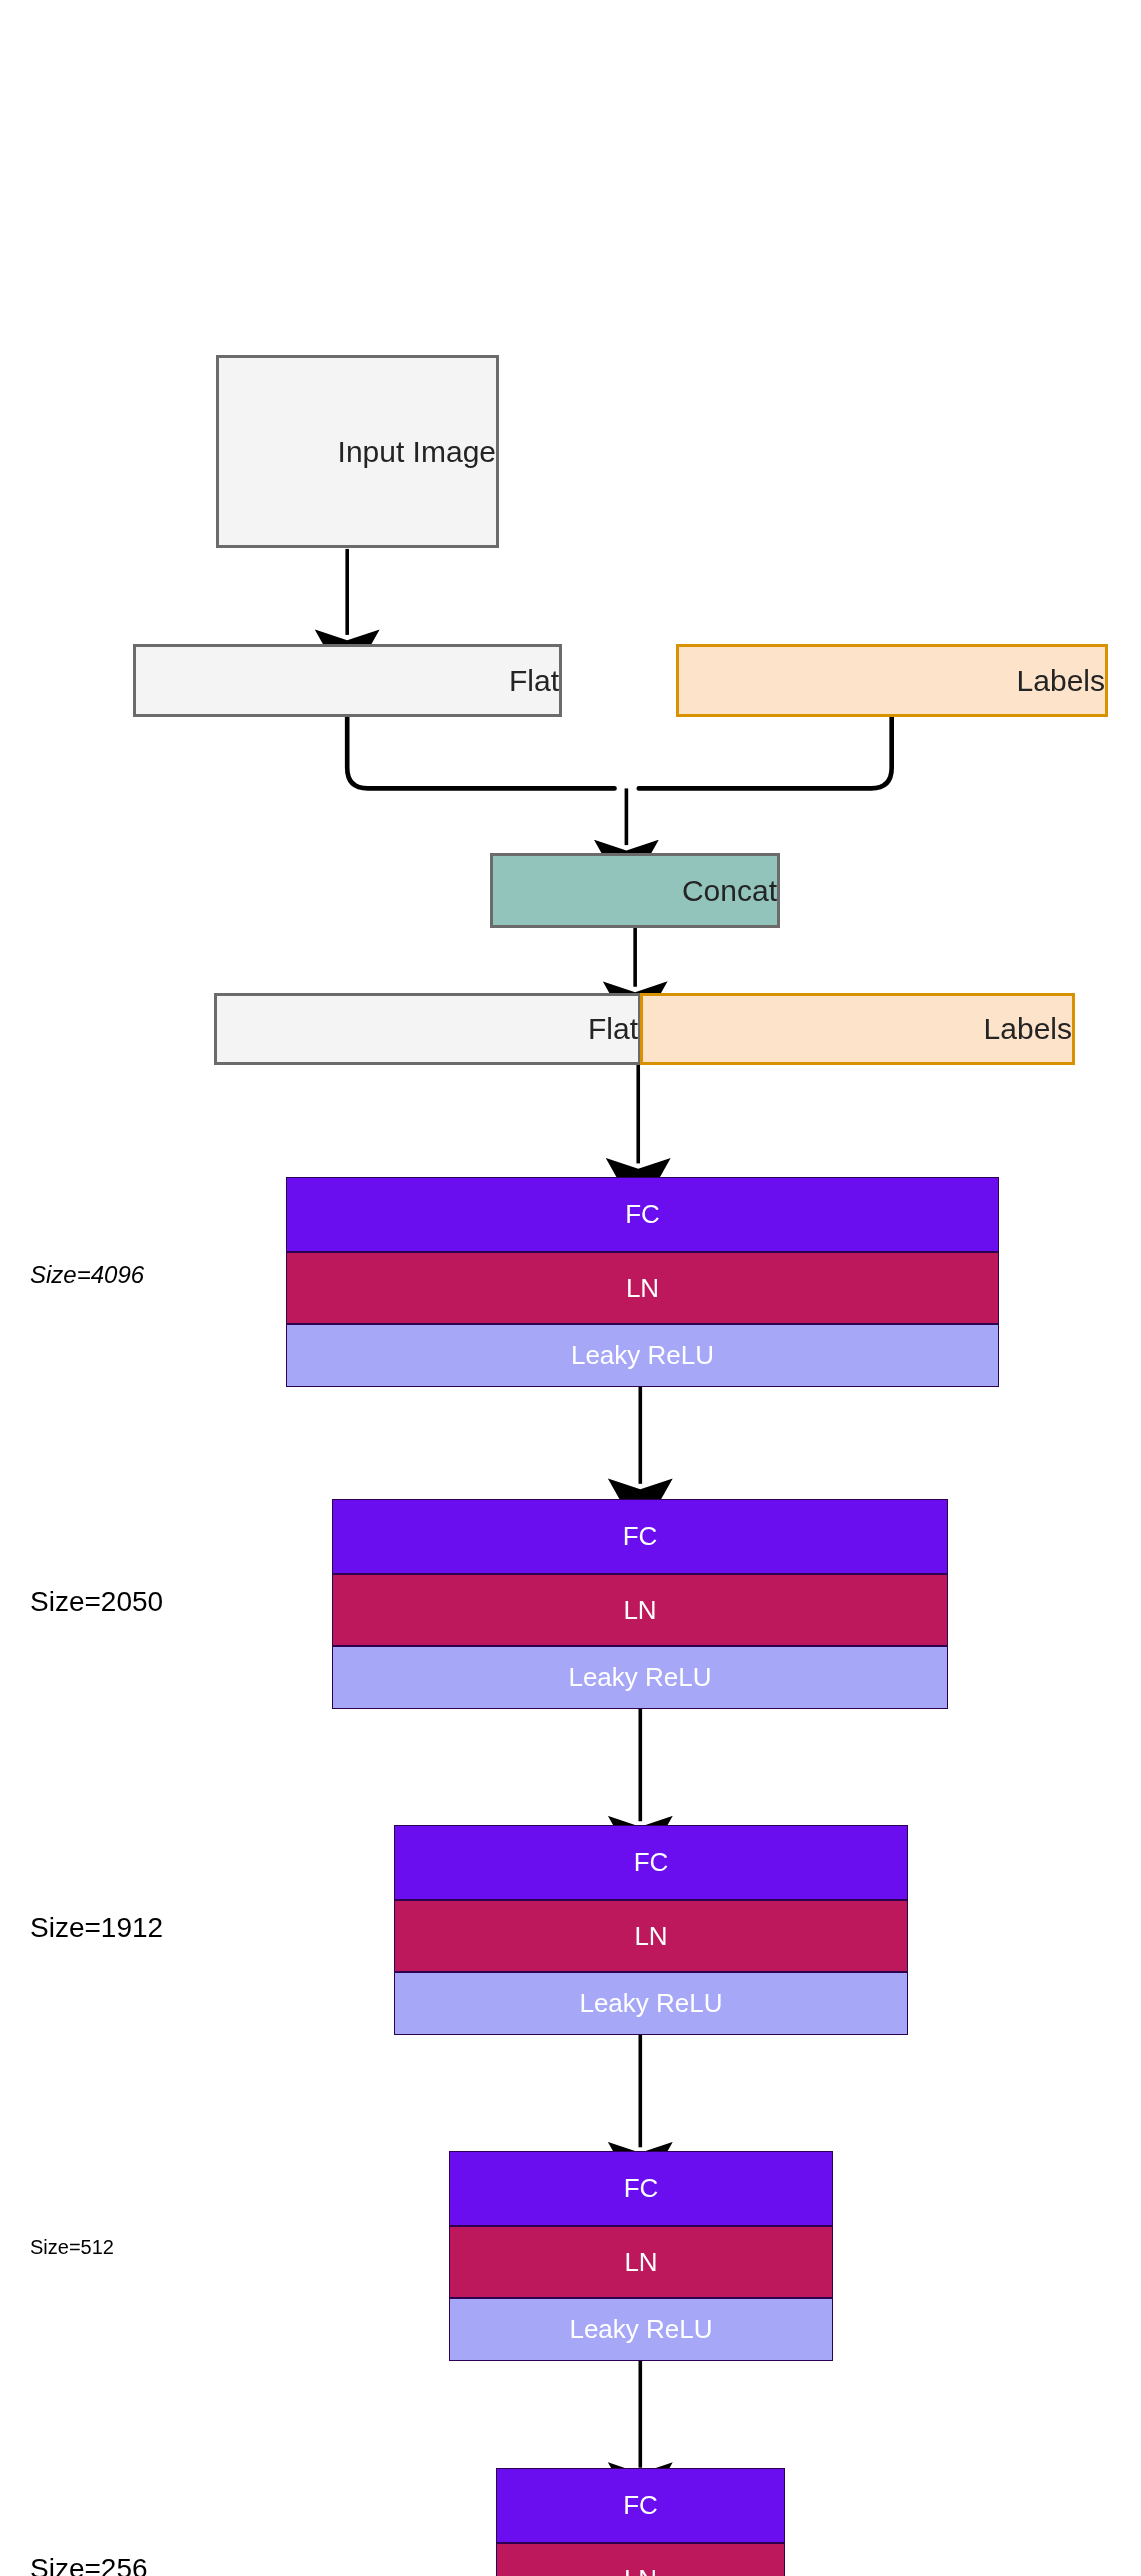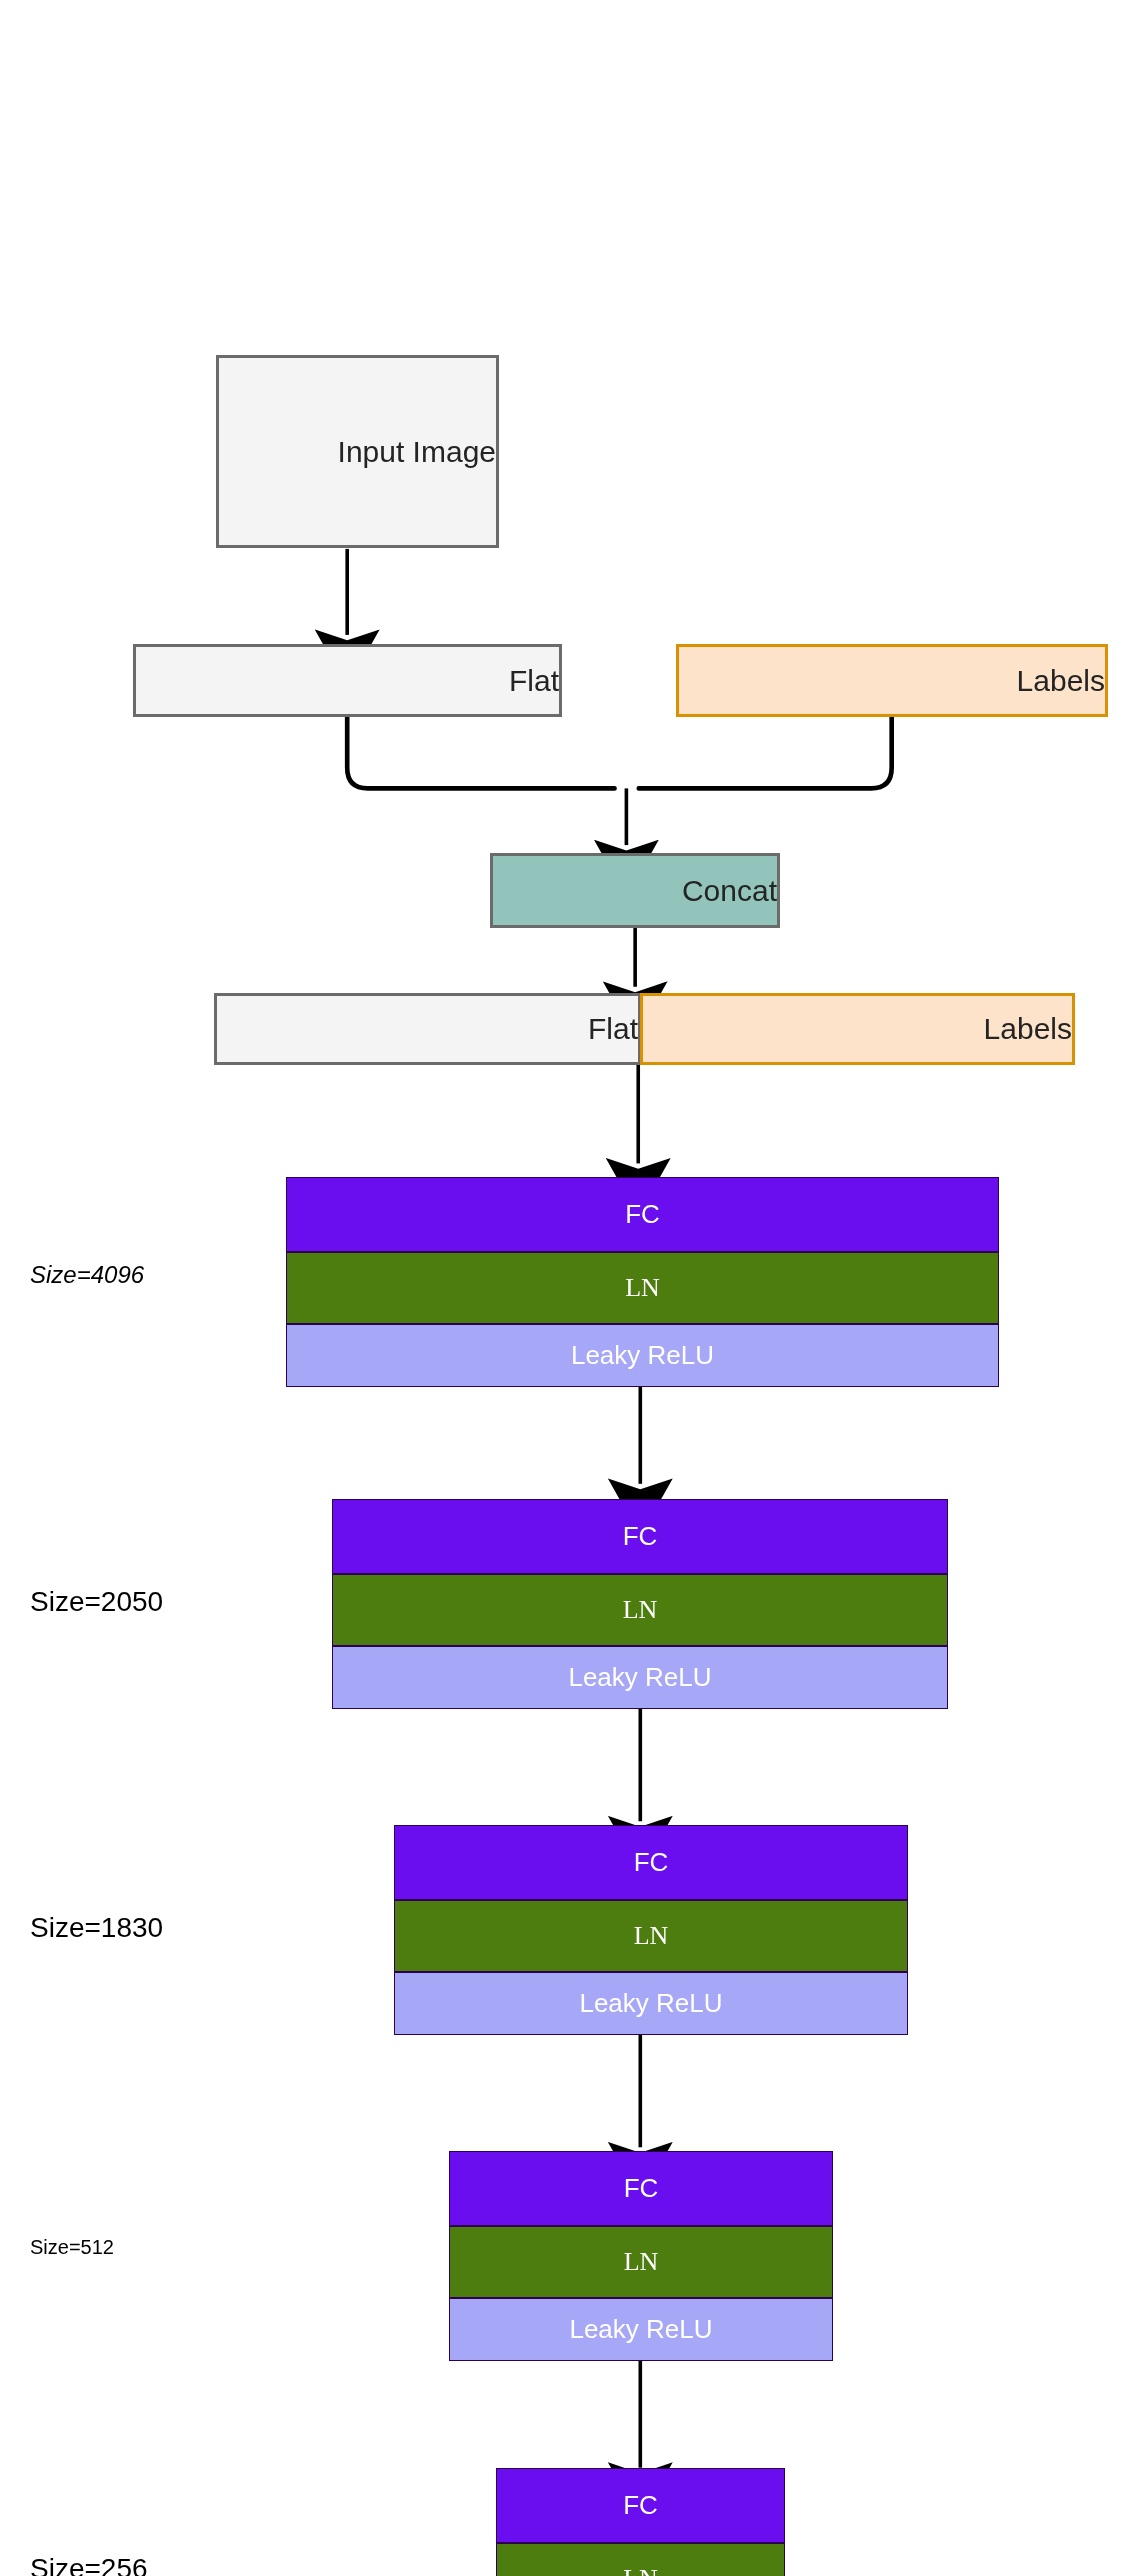--- a/index.html
+++ b/index.html
@@ -13,21 +13,21 @@
   .grey{background:#f4f4f4;border:3.1px solid #6b6b6b;color:#242424;}
   
   .orange{background:#fce3c9;border:3.1px solid #d89100;color:#242424;}
   
   .teal{background:#92c4bb;border:3.1px solid #6b6b6b;color:#242424;}
 
   
   .band{position:absolute;box-sizing:border-box;display:flex;align-items:center;
         justify-content:center;color:#ffffff;border:1.5px solid #2e0050;}
   .fc{background:#6a0ef0;}
-  .ln{background:#4d7c0f;font-family:Liberation Serif, serif;}
+  .ln{background:#be185d;}
   .lr{background:#a7a7f7;text-align:right;}
 
   .sizelabel{position:absolute;color:#000;white-space:nowrap;}
 
   svg.wires{position:absolute;left:0;top:0;width:1141px;height:2894px;
             pointer-events:none;overflow:visible;}
 </style>
 </head>
 <body>
 
@@ -87,21 +87,21 @@
   <div class="sizelabel" style="left:30px;top:1261px;font-size:24px;font-style:italic;">Size=4096</div>
   <div class="band fc" style="left:286px;top:1177px;width:713px;height:75px;font-size:26px;">FC</div>
   <div class="band ln" style="left:286px;top:1252px;width:713px;height:72px;font-size:26px;">LN</div>
   <div class="band lr" style="left:286px;top:1324px;width:713px;height:63px;font-size:26px;">Leaky ReLU</div>
 
   <div class="sizelabel" style="left:30px;top:1586px;font-size:28px;">Size=2050</div>
   <div class="band fc" style="left:332px;top:1499px;width:616px;height:75px;font-size:26px;">FC</div>
   <div class="band ln" style="left:332px;top:1574px;width:616px;height:72px;font-size:26px;">LN</div>
   <div class="band lr" style="left:332px;top:1646px;width:616px;height:63px;font-size:26px;">Leaky ReLU</div>
 
-  <div class="sizelabel" style="left:30px;top:1912px;font-size:28px;">Size=1830</div>
+  <div class="sizelabel" style="left:30px;top:1912px;font-size:28px;">Size=1912</div>
   <div class="band fc" style="left:394px;top:1825px;width:514px;height:75px;font-size:26px;">FC</div>
   <div class="band ln" style="left:394px;top:1900px;width:514px;height:72px;font-size:26px;">LN</div>
   <div class="band lr" style="left:394px;top:1972px;width:514px;height:63px;font-size:26px;">Leaky ReLU</div>
 
   <div class="sizelabel" style="left:30px;top:2236px;font-size:20px;">Size=512</div>
   <div class="band fc" style="left:449px;top:2151px;width:384px;height:75px;font-size:26px;">FC</div>
   <div class="band ln" style="left:449px;top:2226px;width:384px;height:72px;font-size:26px;">LN</div>
   <div class="band lr" style="left:449px;top:2298px;width:384px;height:63px;font-size:26px;">Leaky ReLU</div>
 
   <div class="sizelabel" style="left:30px;top:2553px;font-size:28px;">Size=256</div>

